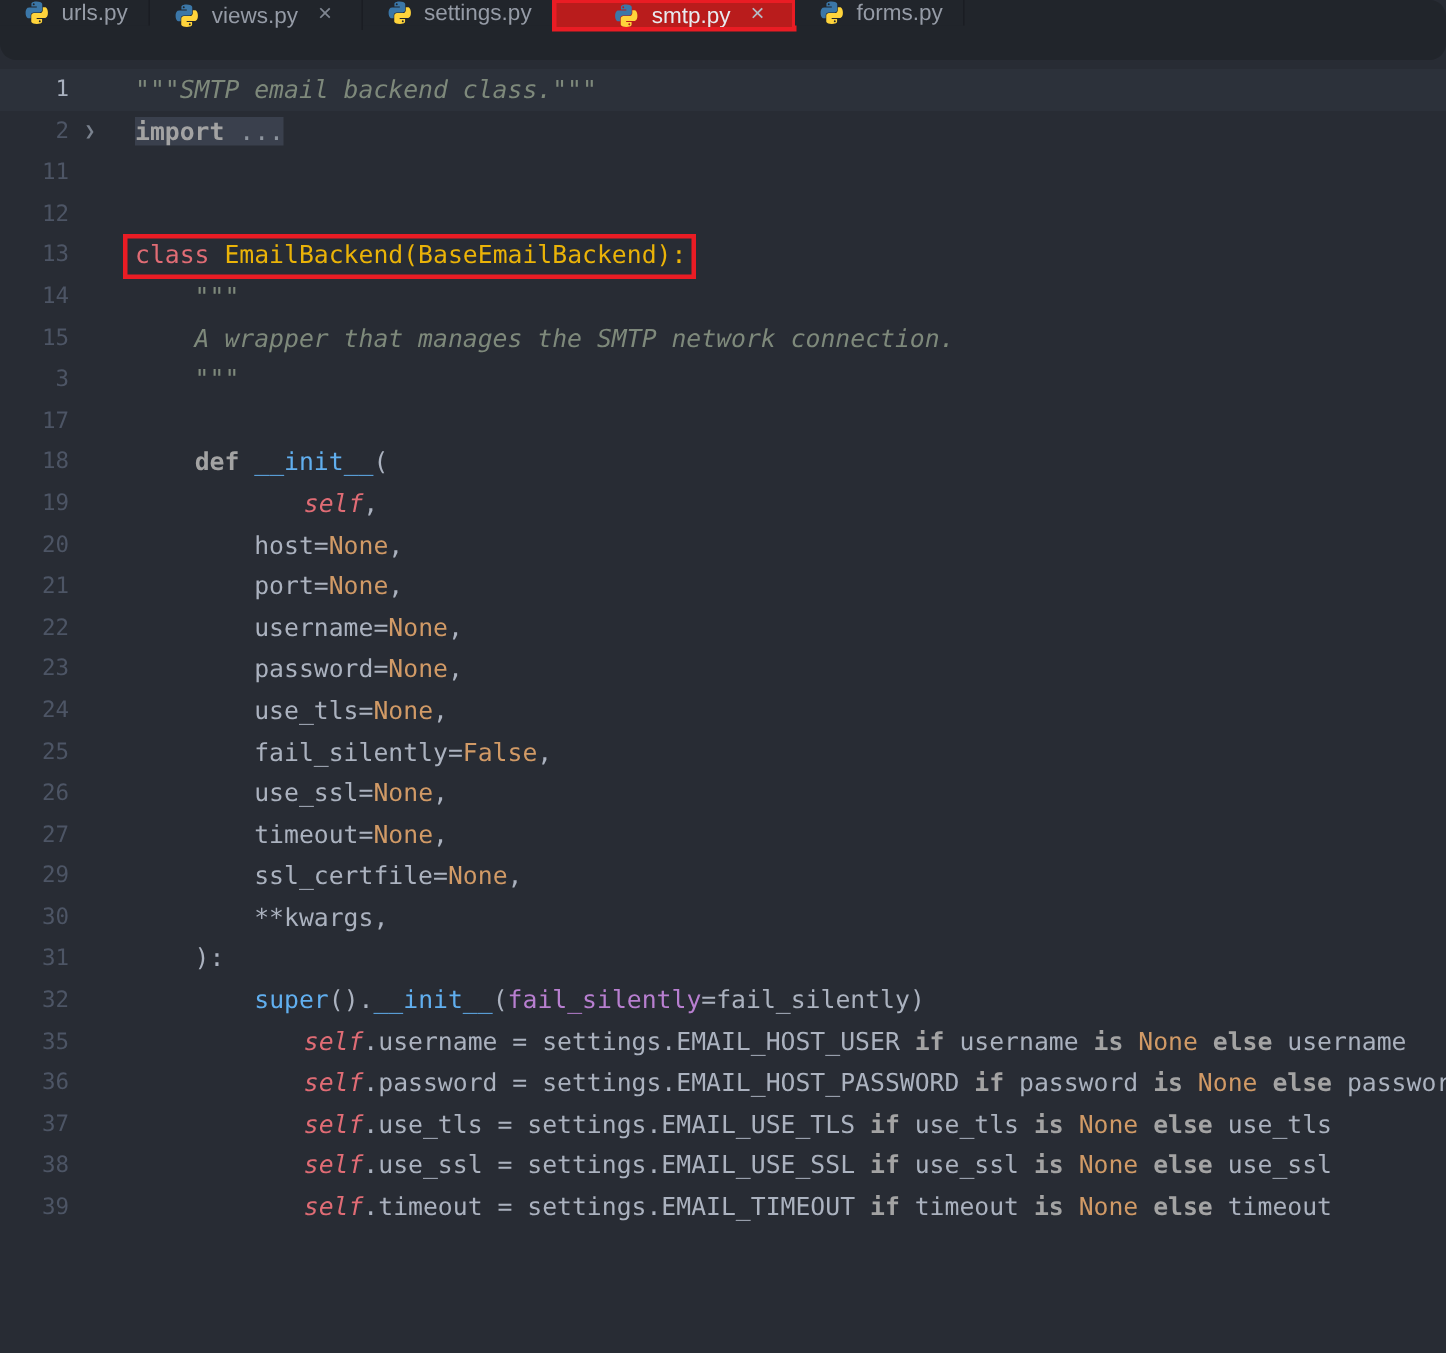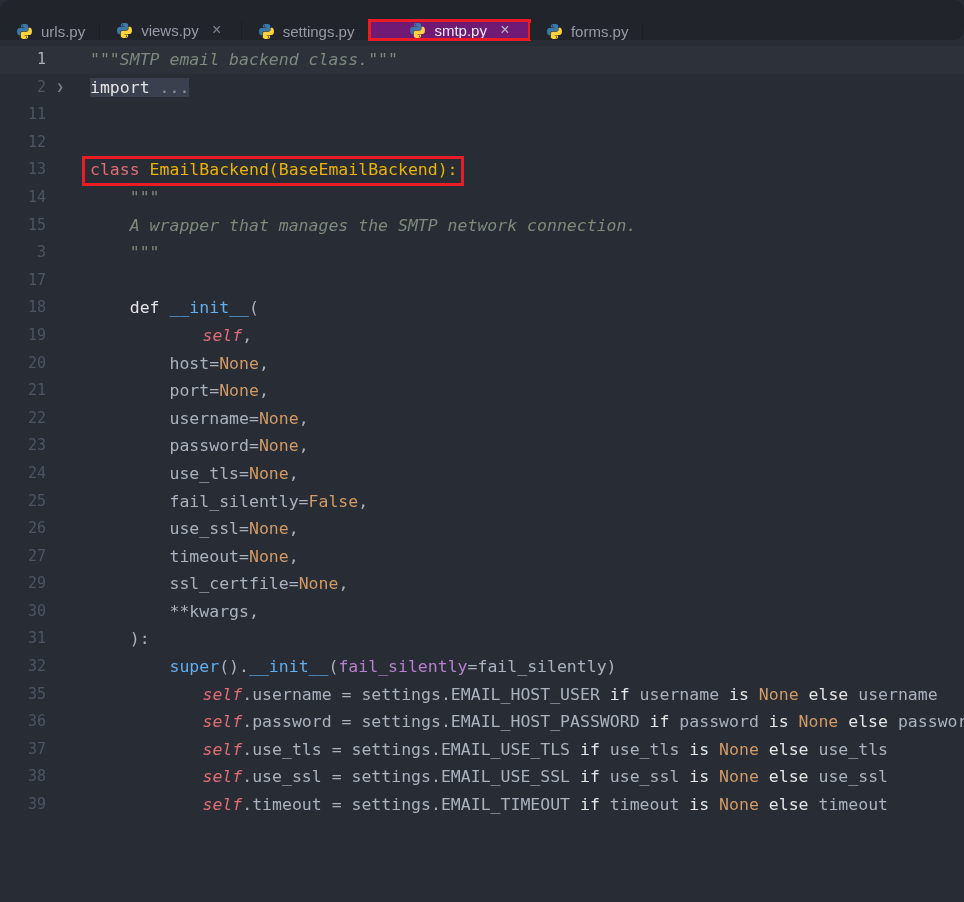--- a/index.html
+++ b/index.html
@@ -9,37 +9,37 @@
     background: #282c34;
     font-family: "Liberation Sans", sans-serif;
     --annot: #ea1c24;
   }
 
   
   .tab-bar {
     display: flex;
     height: 40px;
     background: #21252b;
-    align-items: flex-end;
+    align-items: flex-start;
     border-radius: 11px;
   }
   .tab {
     display: flex;
     align-items: center;
     gap: 8px;
     padding: 0 14px 0 16px;
     background: #21252b;
     color: #959ba6;
     font-size: 15px;
     border-right: 1px solid #1a1d23;
     cursor: pointer;
     position: relative;
     white-space: nowrap;
   }
-  .tab.active { background: #701a75; color: #e8ebf0; padding-left: 40px; }
+  .tab.active { background: #b91c1c; color: #e8ebf0; padding-left: 40px; }
   .tab.annotated { outline: 3px solid var(--annot); outline-offset: -2px; }
   .tab .tab-icon { width: 17px; height: 17px; display: inline-flex; flex: none; }
   .tab .close {
     width: 20px; height: 20px;
     line-height: 19px;
     text-align: center;
     border-radius: 4px;
     color: #7f8691;
     font-size: 16px;
   }
@@ -80,21 +80,21 @@
   .code {
     flex: 1;
     padding-left: 16px;
     color: #abb2bf;
     white-space: pre;
     cursor: text;
   }
 
   
   .tok-plain { color: #abb2bf; }
-  .tok-kw    { color: #e5e5e5; }
+  .tok-kw    { color: #a3a3a3; font-weight: bold; }
   .tok-kwred { color: #e06c75; }
   .tok-type  { color: #eab308; }
   .tok-const { color: #d19a66; }
   .tok-func  { color: #61afef; }
   .tok-self  { color: #e06c75; font-style: italic; margin-left: 33px; }
   .tok-doc   { color: #7e897b; font-style: italic; }
   .tok-dim   { color: #8d949e; }
   .tok-param { color: #b87fd0; }
   .tok-hl    { background: #3a404d; }
 

